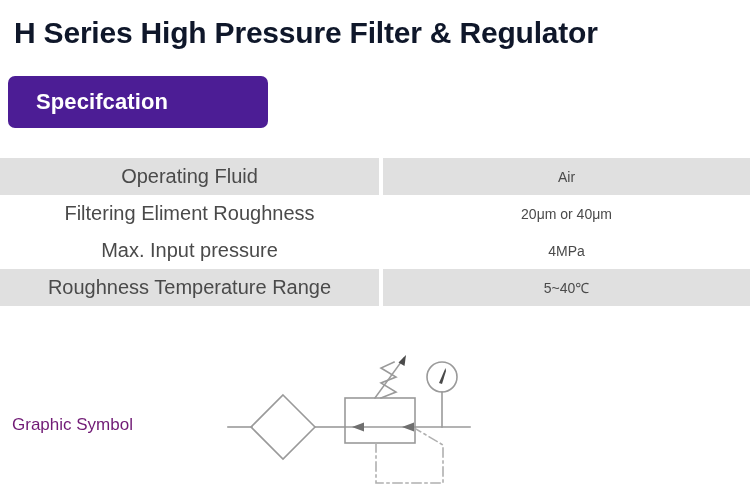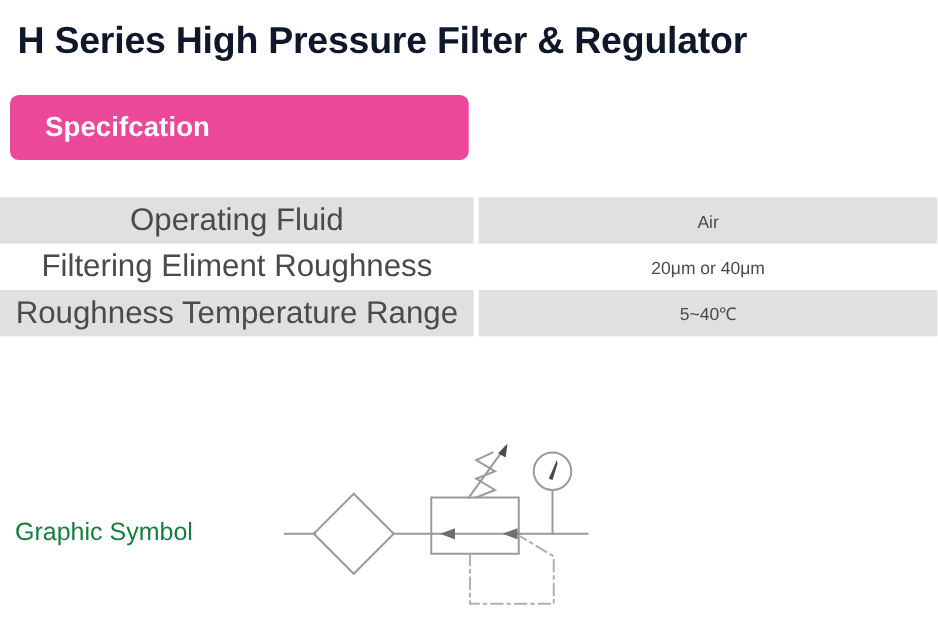--- a/index.html
+++ b/index.html
@@ -29,23 +29,23 @@
     letter-spacing: -0.2px;
     line-height: 36px;
     white-space: nowrap;
   }
 
   
   .section-badge {
     position: absolute;
     left: 8px;
     top: 76px;
-    width: 367px;
+    width: 260px;
     height: 52px;
-    background: #ec4899;
+    background: #4c1d95;
     border-radius: 7px;
     box-sizing: border-box;
   }
   .section-badge-label {
     position: absolute;
     left: 28px;
     top: 13px;
     font-size: 22px;
     font-weight: bold;
     color: #ffffff;
@@ -62,21 +62,21 @@
     border-collapse: separate;
     border-spacing: 0;
     table-layout: fixed;
   }
   .spec-table td {
     height: 37px;
     padding: 0;
     text-align: center;
     vertical-align: middle;
     color: #4a4a4a;
-    font-size: 25px;
+    font-size: 20px;
     font-weight: normal;
     white-space: nowrap;
     overflow: hidden;
   }
   .spec-table col.c-label { width: 379px; }
   .spec-table col.c-gap   { width: 4px;   }
   .spec-table col.c-value { width: 367px; }
 
   .spec-row.odd td.cell  { background: #e0e0e0; }
   .spec-row.even td.cell { background: #ffffff; }
@@ -89,22 +89,22 @@
     position: absolute;
     left: 0;
     top: 350px;
     width: 750px;
     height: 149px;
   }
   .graphic-label {
     position: absolute;
     left: 12px;
     top: 65px;
-    font-size: 20px;
-    color: #15803d;
+    font-size: 17px;
+    color: #701a75;
     white-space: nowrap;
   }
   .graphic-svg {
     position: absolute;
     left: 0px;
     top: 0px;
   }
 </style>
 </head>
 <body>
@@ -124,20 +124,25 @@
   <tbody>
     <tr class="spec-row odd">
       <td class="cell label">Operating Fluid</td>
       <td class="gap"></td>
       <td class="cell value">Air</td>
     </tr>
     <tr class="spec-row even">
       <td class="cell label">Filtering Eliment Roughness</td>
       <td class="gap"></td>
       <td class="cell value">20μm or 40μm</td>
+    </tr>
+    <tr class="spec-row even">
+      <td class="cell label">Max. Input pressure</td>
+      <td class="gap"></td>
+      <td class="cell value">4MPa</td>
     </tr>
     <tr class="spec-row odd">
       <td class="cell label">Roughness Temperature Range</td>
       <td class="gap"></td>
       <td class="cell value">5~40℃</td>
     </tr>
   </tbody>
 </table>
 
 <div class="graphic-row">

